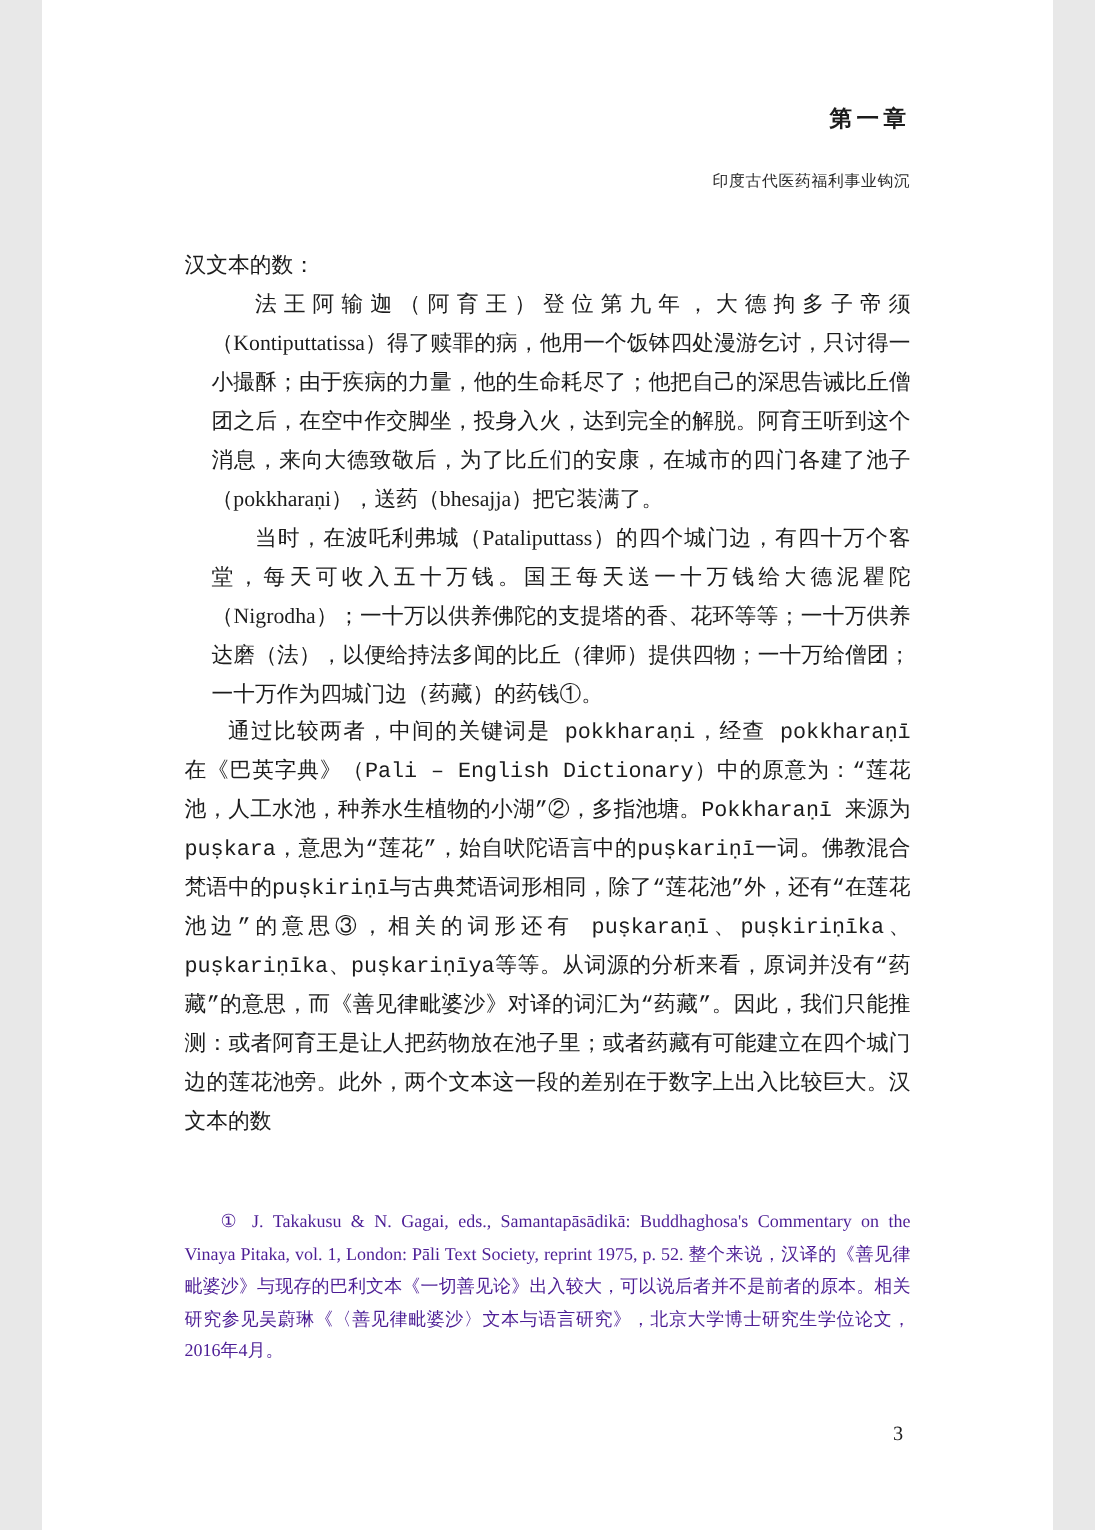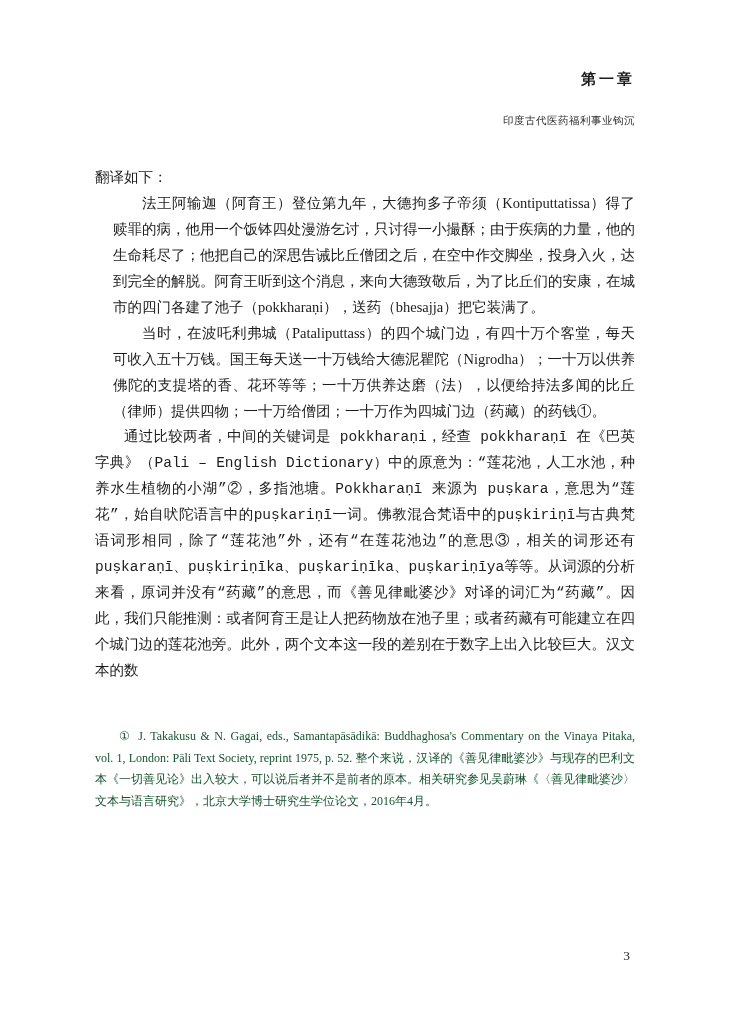--- a/index.html
+++ b/index.html
@@ -1,19 +1,19 @@
 <!DOCTYPE html>
 <html><head>
 <meta charset="utf-8">
 <style>
   * { margin: 0; padding: 0; box-sizing: border-box; }
   html, body { background: #e8e8e8; }
   .page {
     position: relative;
-    width: 730px;
+    width: 674px;
     height: 1020px;
     margin: 0 auto;
     background: #ffffff;
     font-family: "Liberation Serif", "DejaVu Serif", serif;
     color: #1c1c1c;
     padding: 70px 95px 0 95px;
     overflow: hidden;
   }
   .page-header {
     text-align: right;
@@ -36,21 +36,21 @@
     text-align: justify;
   }
   .para.indent { text-indent: 2em; font-family: Liberation Mono, monospace; }
   .quote-block { padding-left: 18px; }
   .quote-block .para { text-indent: 2em; }
   .footnotes {
     margin-top: 42px;
     font-size: 12px;
     line-height: 21.5px;
     text-align: justify;
-    color: #14532d;
+    color: #4c1d95;
   }
   .footnote { text-indent: 2em; }
   .fn-marker { margin-right: 7px; }
   .page-number {
     position: absolute;
     right: 100px;
     bottom: 56px;
     font-size: 13.5px;
   }
 </style>
@@ -58,21 +58,21 @@
 <body>
 
 <div class="page">
 
   <header class="page-header">
     <div class="chapter-title">第一章</div>
     <div class="chapter-subtitle">印度古代医药福利事业钩沉</div>
   </header>
 
   <main class="body-text">
-    <p class="para">翻译如下：</p>
+    <p class="para">汉文本的数：</p>
 
     <div class="quote-block">
       <p class="para">法王阿输迦（阿育王）登位第九年，大德拘多子帝须（Kontiputtatissa）得了赎罪的病，他用一个饭钵四处漫游乞讨，只讨得一小撮酥；由于疾病的力量，他的生命耗尽了；他把自己的深思告诫比丘僧团之后，在空中作交脚坐，投身入火，达到完全的解脱。阿育王听到这个消息，来向大德致敬后，为了比丘们的安康，在城市的四门各建了池子（pokkharaṇi），送药（bhesajja）把它装满了。</p>
       <p class="para">当时，在波吒利弗城（Pataliputtass）的四个城门边，有四十万个客堂，每天可收入五十万钱。国王每天送一十万钱给大德泥瞿陀（Nigrodha）；一十万以供养佛陀的支提塔的香、花环等等；一十万供养达磨（法），以便给持法多闻的比丘（律师）提供四物；一十万给僧团；一十万作为四城门边（药藏）的药钱①。</p>
     </div>
 
     <p class="para indent">通过比较两者，中间的关键词是 pokkharaṇi，经查 pokkharaṇī 在《巴英字典》（Pali – English Dictionary）中的原意为：“莲花池，人工水池，种养水生植物的小湖”②，多指池塘。Pokkharaṇī 来源为 puṣkara，意思为“莲花”，始自吠陀语言中的puṣkariṇī一词。佛教混合梵语中的puṣkiriṇī与古典梵语词形相同，除了“莲花池”外，还有“在莲花池边”的意思③，相关的词形还有 puṣkaraṇī、puṣkiriṇīka、puṣkariṇīka、puṣkariṇīya等等。从词源的分析来看，原词并没有“药藏”的意思，而《善见律毗婆沙》对译的词汇为“药藏”。因此，我们只能推测：或者阿育王是让人把药物放在池子里；或者药藏有可能建立在四个城门边的莲花池旁。此外，两个文本这一段的差别在于数字上出入比较巨大。汉文本的数</p>
   </main>
 
   <footer class="footnotes">

